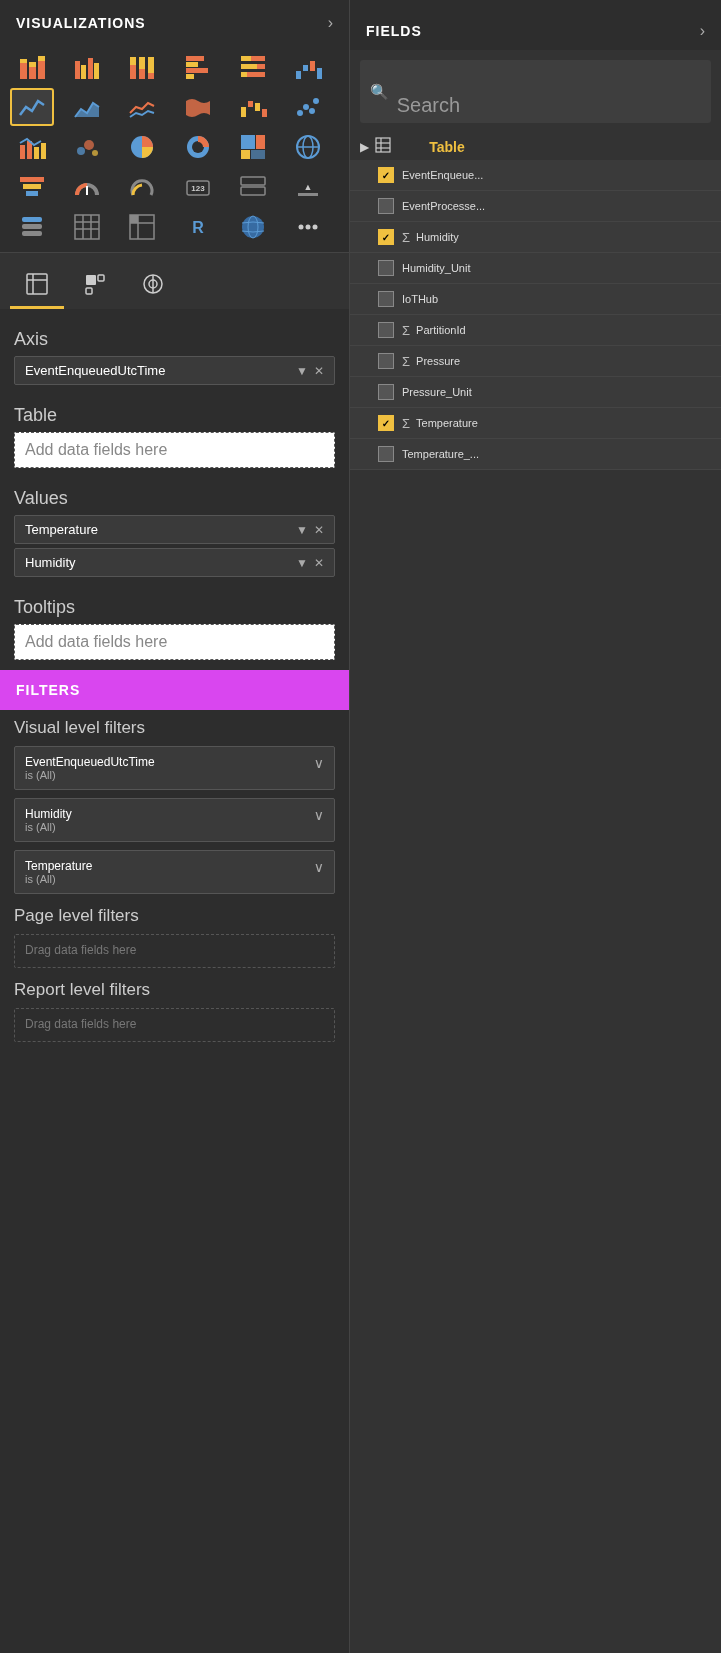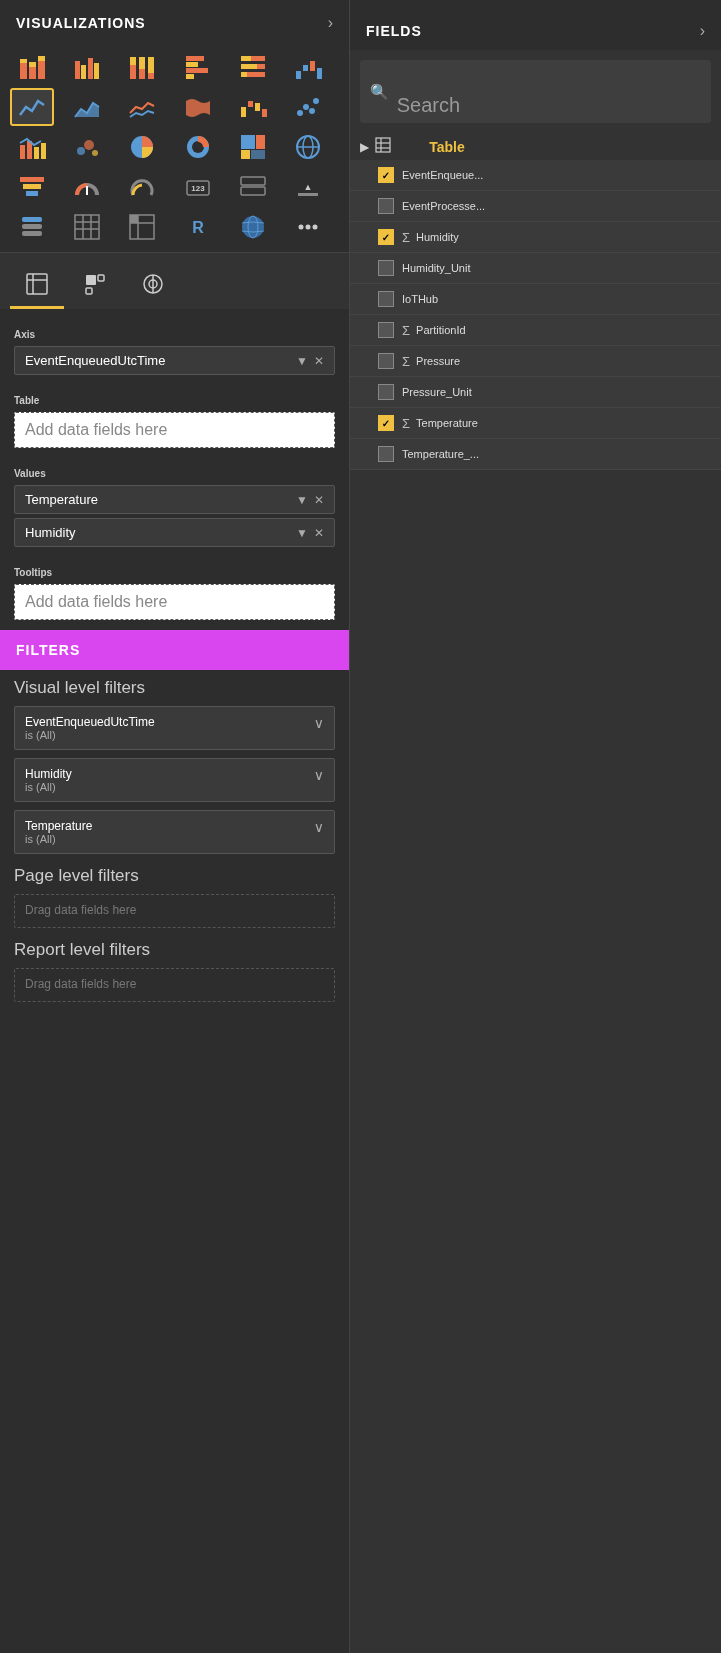--- a/index.html
+++ b/index.html
@@ -91,23 +91,22 @@
       height: 26px;
     }
 
     
     .fields-section {
       padding: 10px 14px 6px 14px;
       background: #2d2d2d;
     }
     .section-label {
       color: #cccccc;
-      font-size: 10px;
+      font-size: 18px;
       margin-bottom: 6px;
-      font-weight: bold;
     }
     .field-drop-zone {
       border: 1px dashed #555;
       border-radius: 2px;
       padding: 8px 10px;
       color: #888;
       font-size: 16px;
       margin-bottom: 4px;
       min-height: 36px;
       background: #ffffff;

